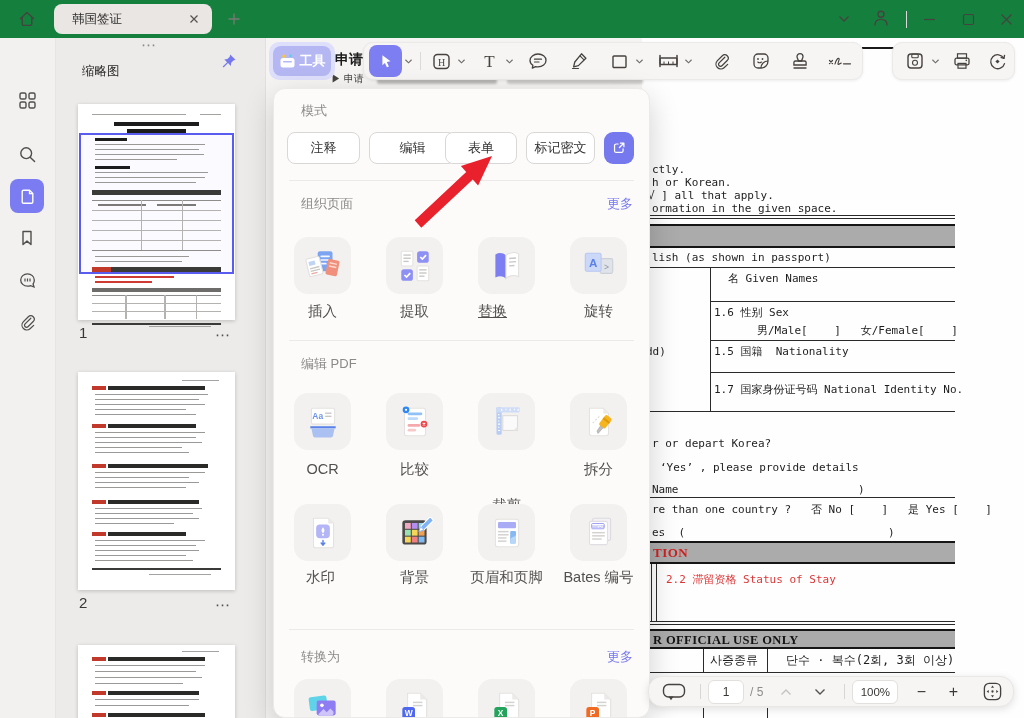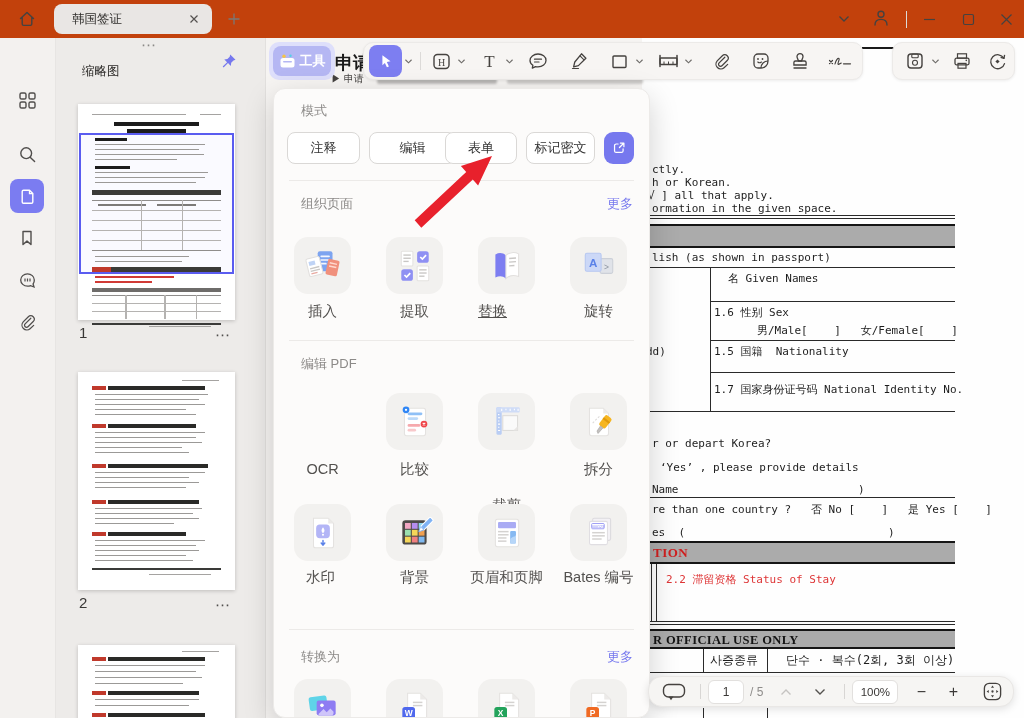--- a/index.html
+++ b/index.html
@@ -1,20 +1,20 @@
 <!DOCTYPE html>
 <html><head>
 <meta charset="utf-8">
 <style>
   html,body{margin:0;padding:0;background:#d8d6d4;font-family:"Liberation Sans",sans-serif;}
   #canvas{position:relative;width:1024px;height:718px;background:#f6f4f2;overflow:hidden;
           font-family:"Liberation Sans",sans-serif;color:#3a3836;}
   .abs{position:absolute;}
   
-  #titlebar{position:absolute;left:0;top:0;width:1024px;height:38px;background:#c2410c;}
+  #titlebar{position:absolute;left:0;top:0;width:1024px;height:38px;background:#15803d;}
   .tb-icon{position:absolute;display:flex;align-items:center;justify-content:center;width:26px;height:26px;border-radius:6px;}
   #tab{position:absolute;left:54px;top:4px;width:158px;height:30px;background:#e9e6e4;border-radius:8px;
        display:flex;align-items:center;}
   #tab .tab-label{margin-left:18px;font-size:12.5px;color:#2e2c2a;}
   #tab .tab-close{position:absolute;right:10px;top:7px;width:16px;height:16px;display:flex;align-items:center;justify-content:center;border-radius:4px;}
   
   #rail{position:absolute;left:0;top:38px;width:55px;height:680px;background:#f3f1ef;border-right:1px solid #e7e5e3;z-index:12;}
   .rail-btn{position:absolute;left:10px;width:34px;height:34px;display:flex;align-items:center;justify-content:center;border-radius:8px;}
   .rail-btn.active{background:#7b7cf1;}
   
@@ -123,21 +123,21 @@
     <div class="tb-icon" style="left:993px;top:6px;">
       <svg width="13" height="13" viewBox="0 0 13 13">
         <path d="M1.5 1.5 L11.5 11.5 M11.5 1.5 L1.5 11.5" stroke="#454240" stroke-width="1.2"></path>
       </svg>
     </div>
   </div>
 
   <div id="docarea">
     <div id="docpage"></div>
 
-    <div class="behind-frag" style="left:70px;top:13px;font-weight:bold;font-size:18px;">申请</div>
+    <div class="behind-frag" style="left:70px;top:13px;font-weight:bold;font-size:14px;">申请</div>
     <div class="behind-frag" style="left:66px;top:34px;font-size:10px;color:#454240;">▶ 申请</div>
     <div class="fuzz" style="left:112px;top:40px;width:120px;height:6px;"></div>
     <div class="fuzz" style="left:242px;top:40px;width:136px;height:6px;opacity:.7;"></div>
     <div class="abs" style="left:597px;top:9px;width:34px;height:2px;background:#1a1a1a;"></div>
     <div id="doc-text-layer" class="abs" style="left:-265px;top:-38px;">
         <div class="frag" style="left: 652px; top: 163px;">ctly.</div>
         <div class="frag" style="left: 652px; top: 176px;">h or Korean.</div>
         <div class="frag" style="left: 648px; top: 189px;">√ ] all that apply.</div>
         <div class="frag" style="left: 652px; top: 202px;">ormation in the given space.</div>
         <div class="frag" style="left: 652px; top: 251px;">lish (as shown in passport)</div>
@@ -556,20 +556,30 @@
       </svg>
     </div>
     <div class="tile-label" style="left:10px;top:212px;">插入</div>
     <div class="tile-label" style="left:102px;top:212px;">提取</div>
     <div class="tile-label" style="left:180px;top:212px;text-decoration:underline;">替换</div>
     <div class="tile-label" style="left:286px;top:212px;">旋转</div>
 
     <div class="pdiv" style="top:251px;"></div>
     <div class="sec-title" style="left:27px;top:266px;">编辑 PDF</div>
 
+    <div class="tile" style="left:20px;top:304px;">
+      <svg viewBox="0 0 36 36">
+        <rect x="7" y="5" width="22" height="15" rx="1.5" fill="#fff" stroke="#e4e2e0"></rect>
+        <text x="13" y="15" font-size="8" font-weight="bold" fill="#6b93ee" text-anchor="middle">Aa</text>
+        <rect x="20" y="9" width="6" height="1.3" fill="#c9c7c5"></rect>
+          <rect x="20" y="12" width="6" height="1.3" fill="#c9c7c5"></rect>
+        <path d="M6 22 h24 v2 H6 Z" fill="#5b82e8"></path>
+        <path d="M7 24 h22 l-1.5 7 a2 2 0 0 1 -2 1.6 H10.5 a2 2 0 0 1 -2 -1.6 Z" fill="#aac1f2"></path>
+      </svg>
+    </div>
     <div class="tile" style="left:112px;top:304px;">
       <svg viewBox="0 0 36 36">
         <rect x="8" y="5" width="20" height="26" rx="2" fill="#fff" stroke="#e4e2e0"></rect>
         <rect x="11" y="9" width="14" height="2.6" rx="1.3" fill="#8fc0f6"></rect>
           <rect x="11" y="13.5" width="10" height="2.6" rx="1.3" fill="#bcd9f8"></rect>
         <rect x="11" y="20" width="12" height="2.6" rx="1.3" fill="#f6a9ad"></rect>
           <rect x="11" y="24.5" width="8" height="2.6" rx="1.3" fill="#f8c9cb"></rect>
         <circle cx="9.5" cy="6.5" r="3.2" fill="#2f86f6"></circle>
           <circle cx="9.5" cy="6.5" r="1.1" fill="#fff"></circle>
         <circle cx="26.5" cy="20" r="3.2" fill="#ef4448"></circle>

